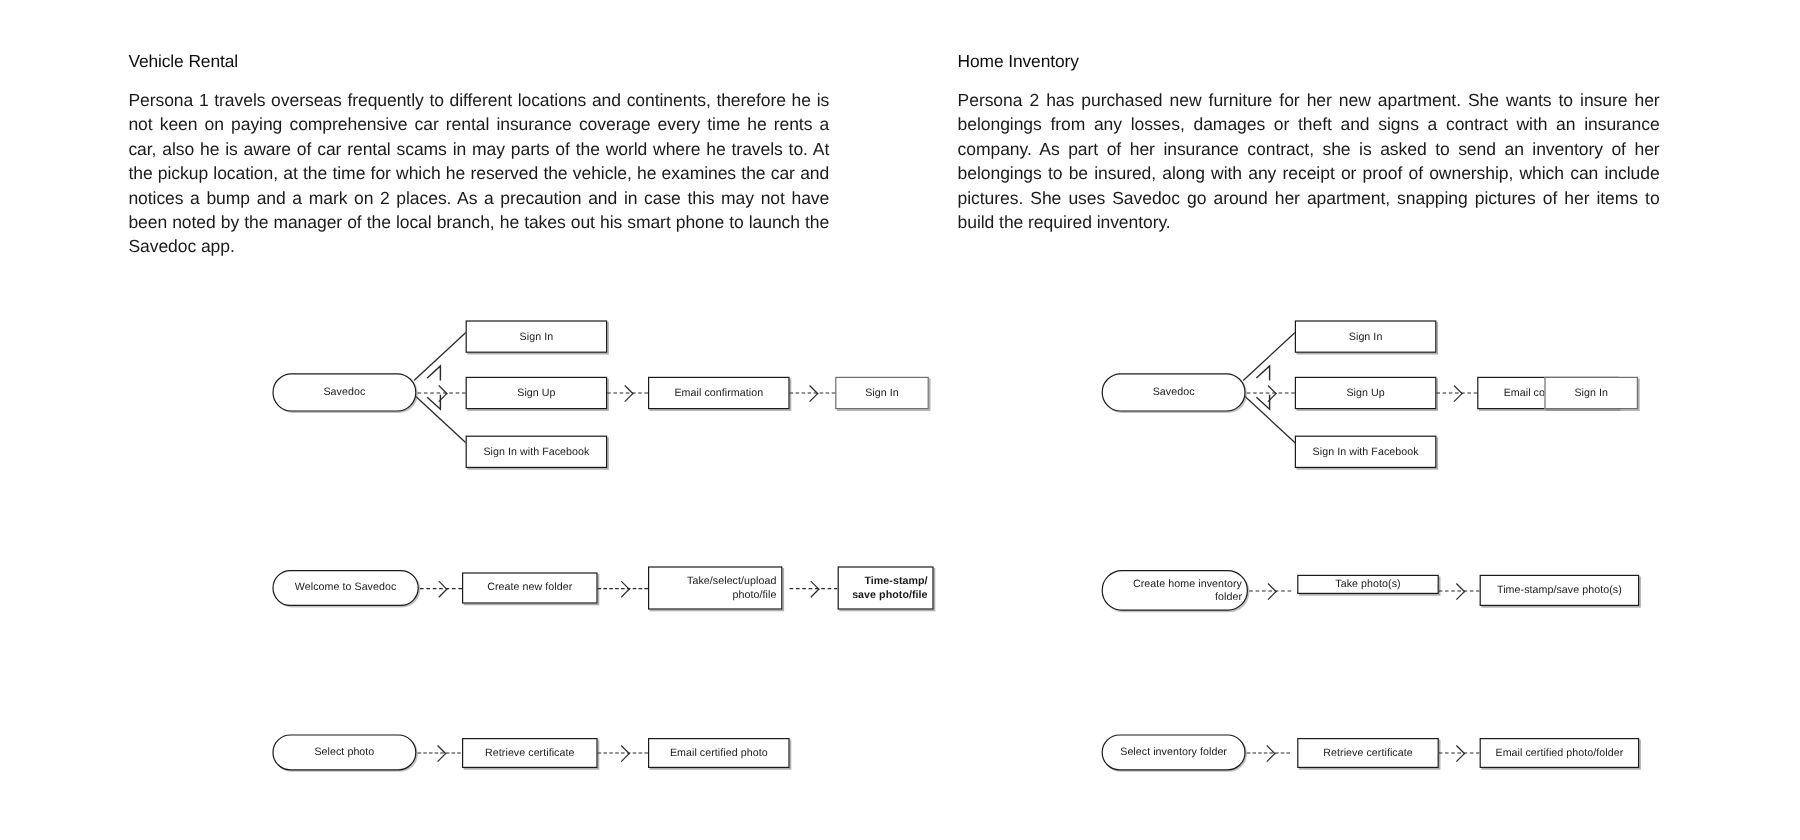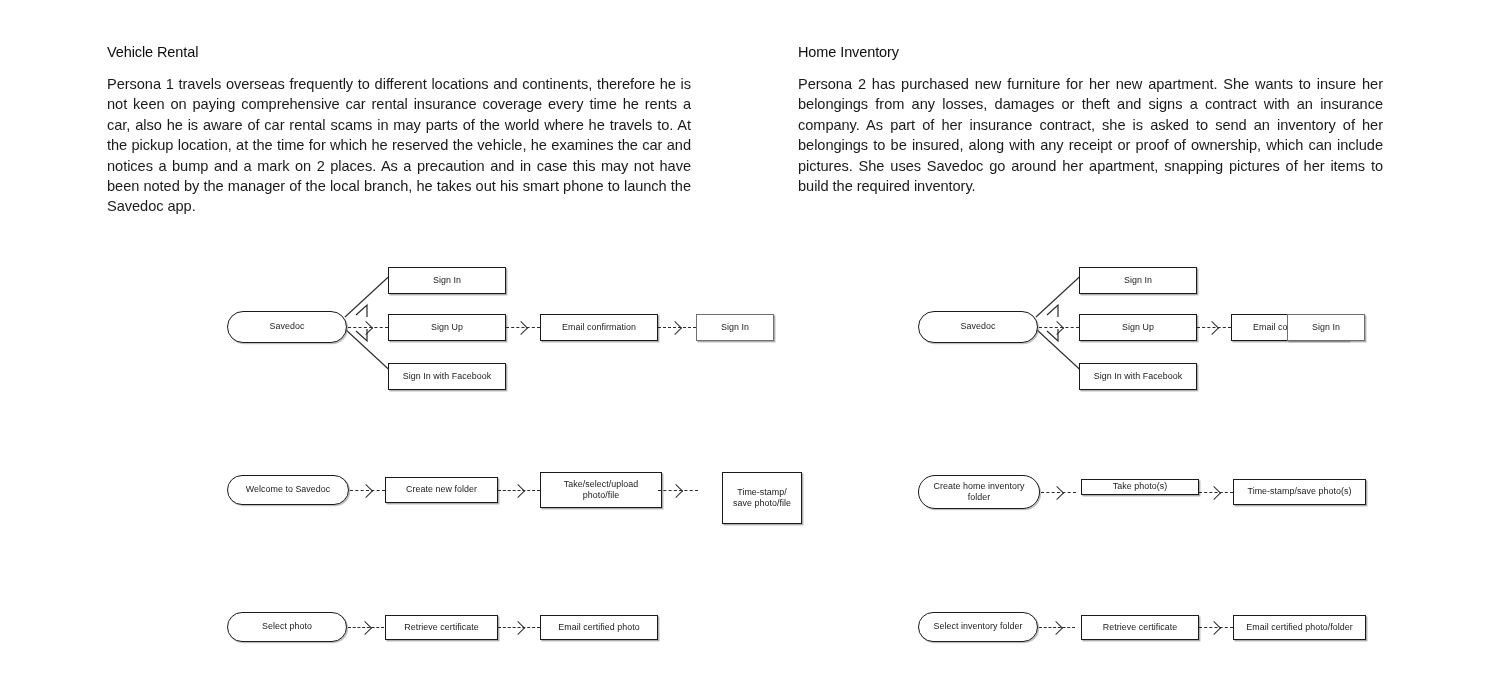--- a/index.html
+++ b/index.html
@@ -69,21 +69,21 @@
     box-shadow: 1.4px 1.4px 0 rgba(110,110,110,0.55);
   }
   .node.rounded {
     border-radius: 17px;
     border-width: 1.5px;
     box-shadow: 1.2px 1.2px 0 rgba(120,120,120,0.45);
   }
   .node.soft {
     border-color: #6f6f6f;
   }
-  .node span { display: block; padding: 0 4px; }
+  .node span { display: block; padding: 0 4px; text-align: right; }
 
   
   .conn {
     position: absolute;
     height: 1px;
     border-top: 1.2px dashed #2b2b2b;
   }
   .chev {
     position: absolute;
     width: 9px;
@@ -156,28 +156,28 @@
     <div class="conn" style="left:243px; top:490px; width:35px;"></div>
     <div class="chev" style="left:254px; top:486px;"></div>
 
     <div class="node" style="left:278px; top:477px; width:113px; height:26px;">
       <span>Create new folder</span>
     </div>
 
     <div class="conn" style="left:391px; top:490px; width:42px;"></div>
     <div class="chev" style="left:406px; top:486px;"></div>
 
-    <div class="node" style="left:433px; top:472px; width:122px; height:36px;">
+    <div class="node" style="left:433px; top:472px; width:112px; height:36px;">
       <span>Take/select/upload photo/file</span>
     </div>
 
     <div class="conn" style="left:551px; top:490px; width:40px;"></div>
     <div class="chev" style="left:564px; top:486px;"></div>
 
-    <div class="node" style="left:615px; top:472px; width:80px; height:52px;">
+    <div class="node" style="left:591px; top:472px; width:80px; height:36px;font-weight:bold;">
       <span>Time-stamp/ save photo/file</span>
     </div>
   </div>
 
   <div class="flow">
     <div class="node rounded" style="left:120px; top:612px; width:120px; height:30px;">
       <span>Select photo</span>
     </div>
 
     <div class="conn" style="left:241px; top:627px; width:36px;"></div>

